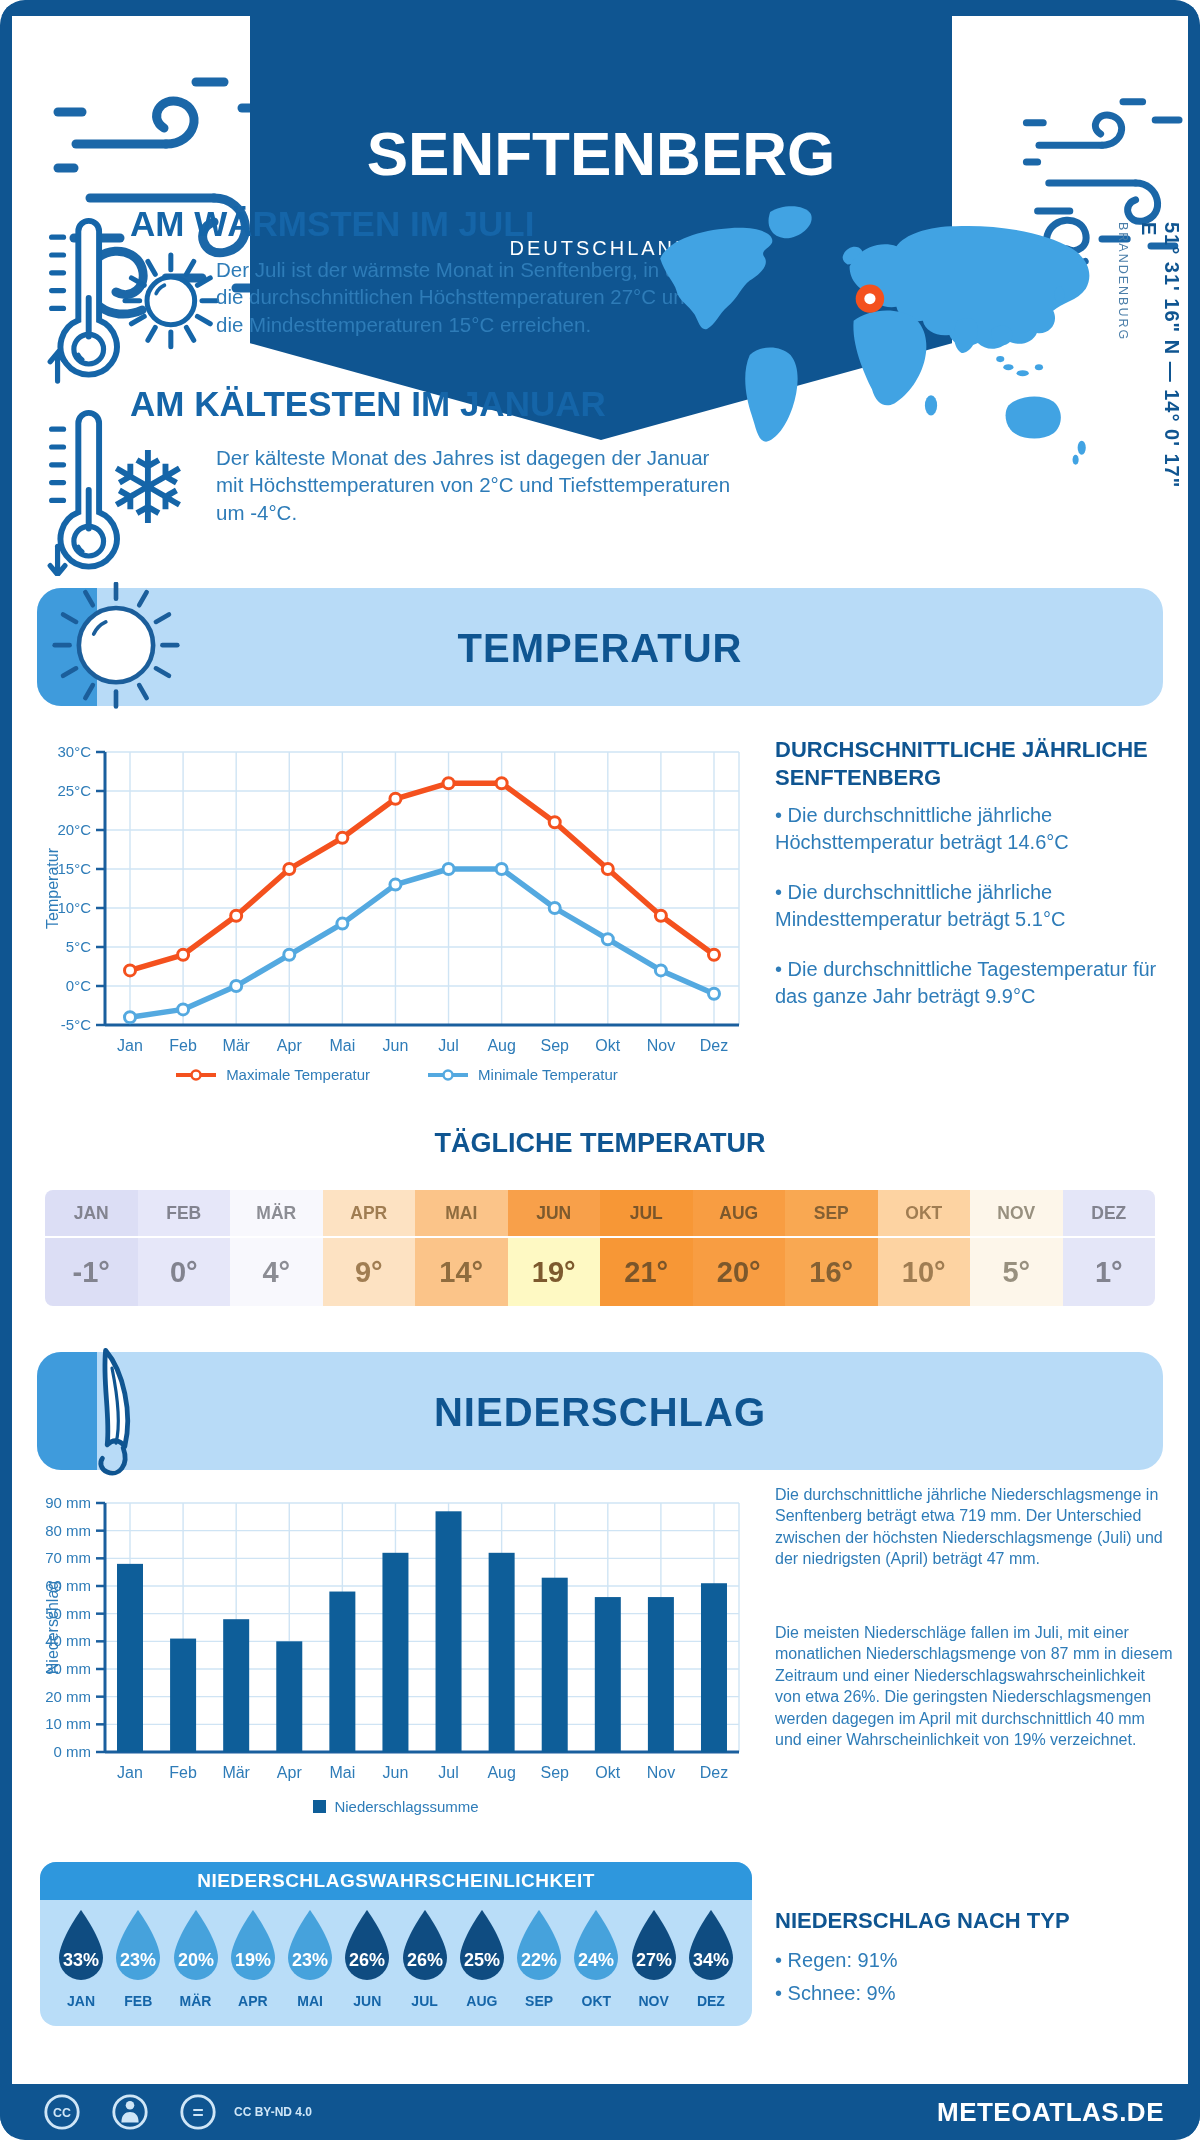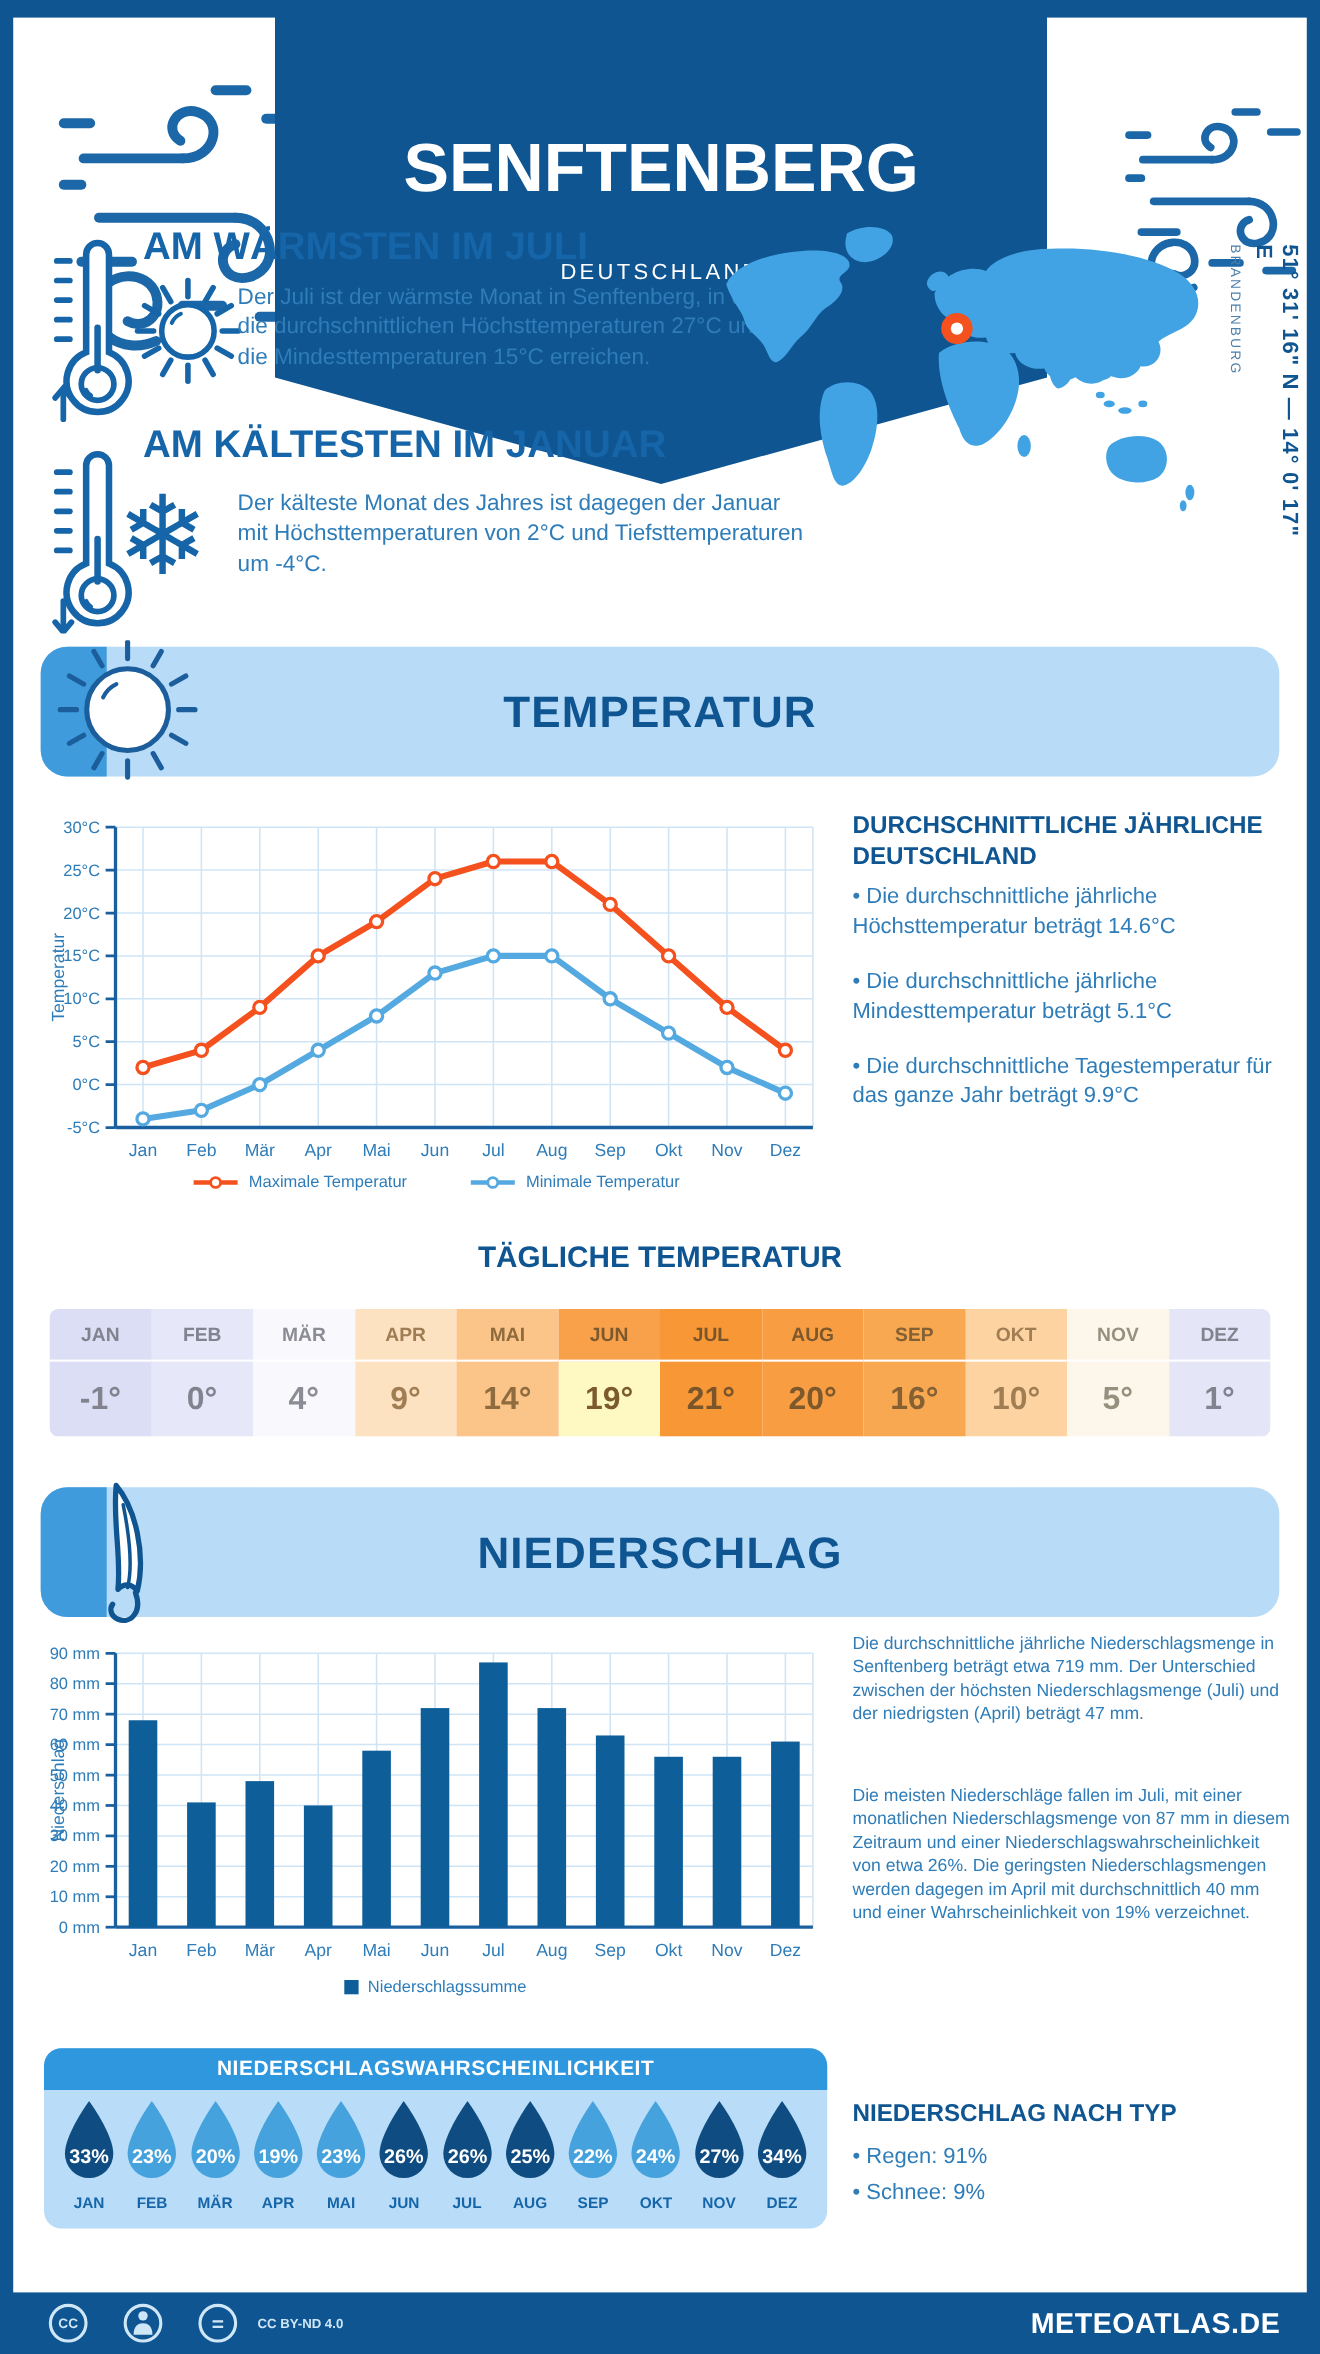--- a/index.html
+++ b/index.html
@@ -1,17 +1,17 @@
 <!DOCTYPE html>
 <html><head>
 <meta charset="utf-8">
 <style>
   html,body{margin:0;padding:0;background:#fff;}
   #canvas{position:relative;width:1200px;height:2140px;background:#ffffff;
-          font-family:"Liberation Sans",sans-serif;overflow:hidden;}
+          font-family:"Liberation Sans",sans-serif;overflow:hidden;border-radius:25px;}
   .abs{position:absolute;}
   
   .frame-top{left:0;top:0;width:1200px;height:16px;background:#0f5591;}
   .frame-left{left:0;top:0;width:12px;height:2140px;background:#0f5591;}
   .frame-right{right:0;top:0;width:12px;height:2140px;background:#0f5591;}
   
   .banner{left:250px;top:0;width:702px;height:440px;background:#0f5591;
           clip-path:polygon(0 0,100% 0,100% 78%,50% 100%,0 78%);
           text-align:center;color:#fff;}
   .banner .title{margin-top:118px;font-size:62px;font-weight:700;letter-spacing:0px;}
@@ -304,21 +304,21 @@
       </div>
       <div class="item">
         <svg width="44" height="12">
           <line x1="2" y1="6" x2="42" y2="6" stroke="#54a9e0" stroke-width="4"></line>
           <circle cx="22" cy="6" r="4.5" fill="#fff" stroke="#54a9e0" stroke-width="2.5"></circle>
         </svg>
         <span>Minimale Temperatur</span>
       </div>
     </div>
 
-  <div class="abs stats-heading" style="left:775px;top:736px;width:410px">DURCHSCHNITTLICHE JÄHRLICHE DEUTSCHLAND</div>
+  <div class="abs stats-heading" style="left:775px;top:736px;width:410px">DURCHSCHNITTLICHE JÄHRLICHE SENFTENBERG</div>
   <div id="temp-stats" class="abs" style="left:775px;top:802px;width:415px">
       <div class="stat">• Die durchschnittliche jährliche Höchsttemperatur beträgt 14.6°C</div>
       <div class="stat">• Die durchschnittliche jährliche Mindesttemperatur beträgt 5.1°C</div>
       <div class="stat">• Die durchschnittliche Tagestemperatur für das ganze Jahr beträgt 9.9°C</div>
     </div>
 
   <div class="abs daily-title">TÄGLICHE TEMPERATUR</div>
   <div id="daily-row" class="abs daily">
       <div class="dcol">
         <div class="dmonth" style="background: rgb(220, 222, 245); color: rgb(130, 131, 143);">JAN</div>

